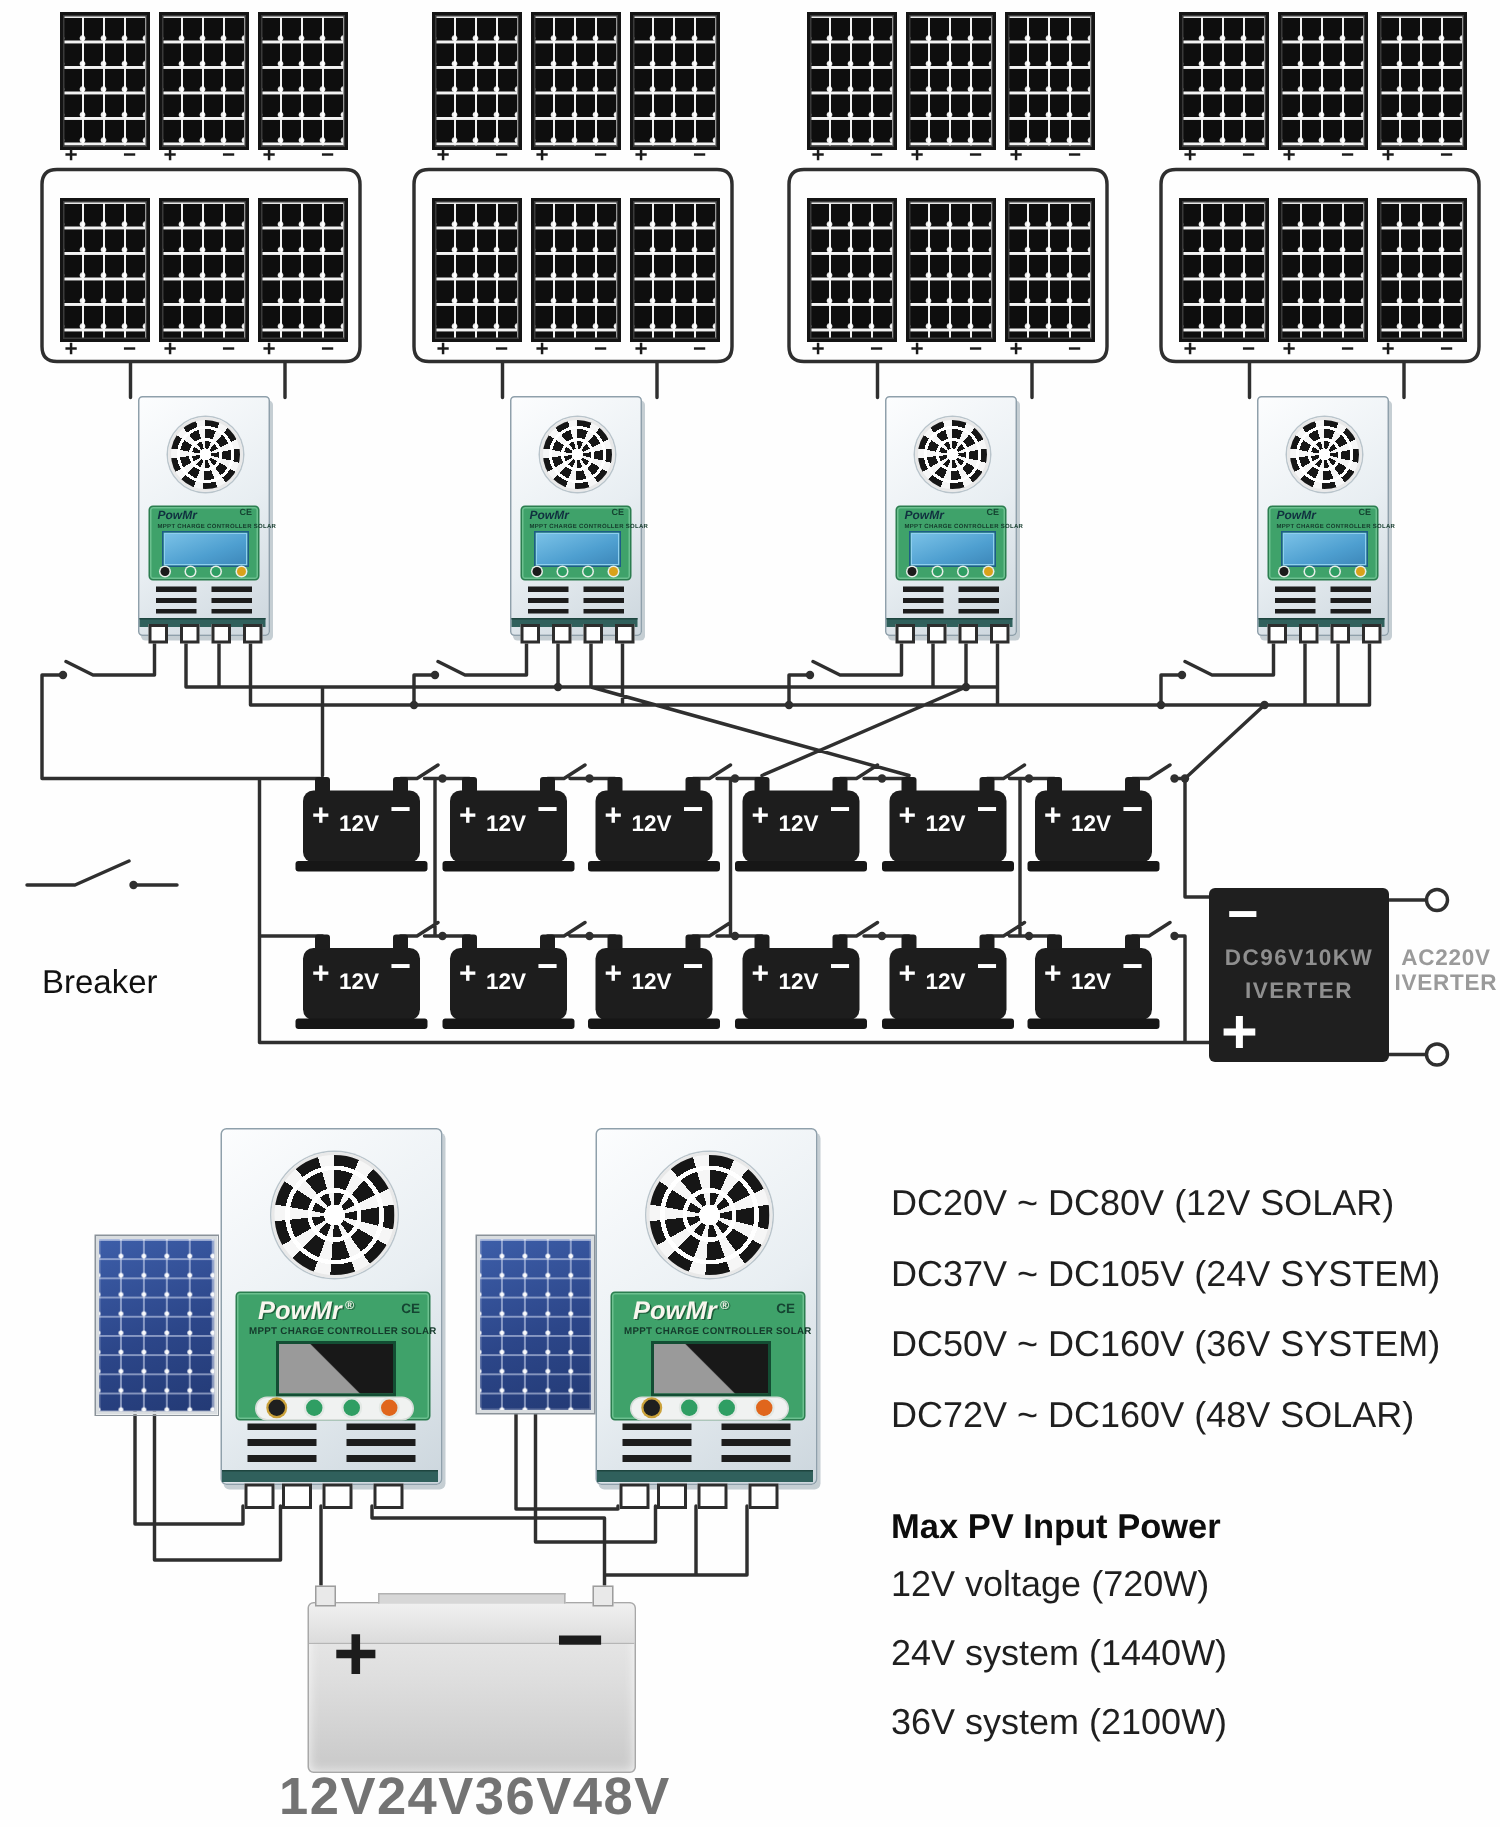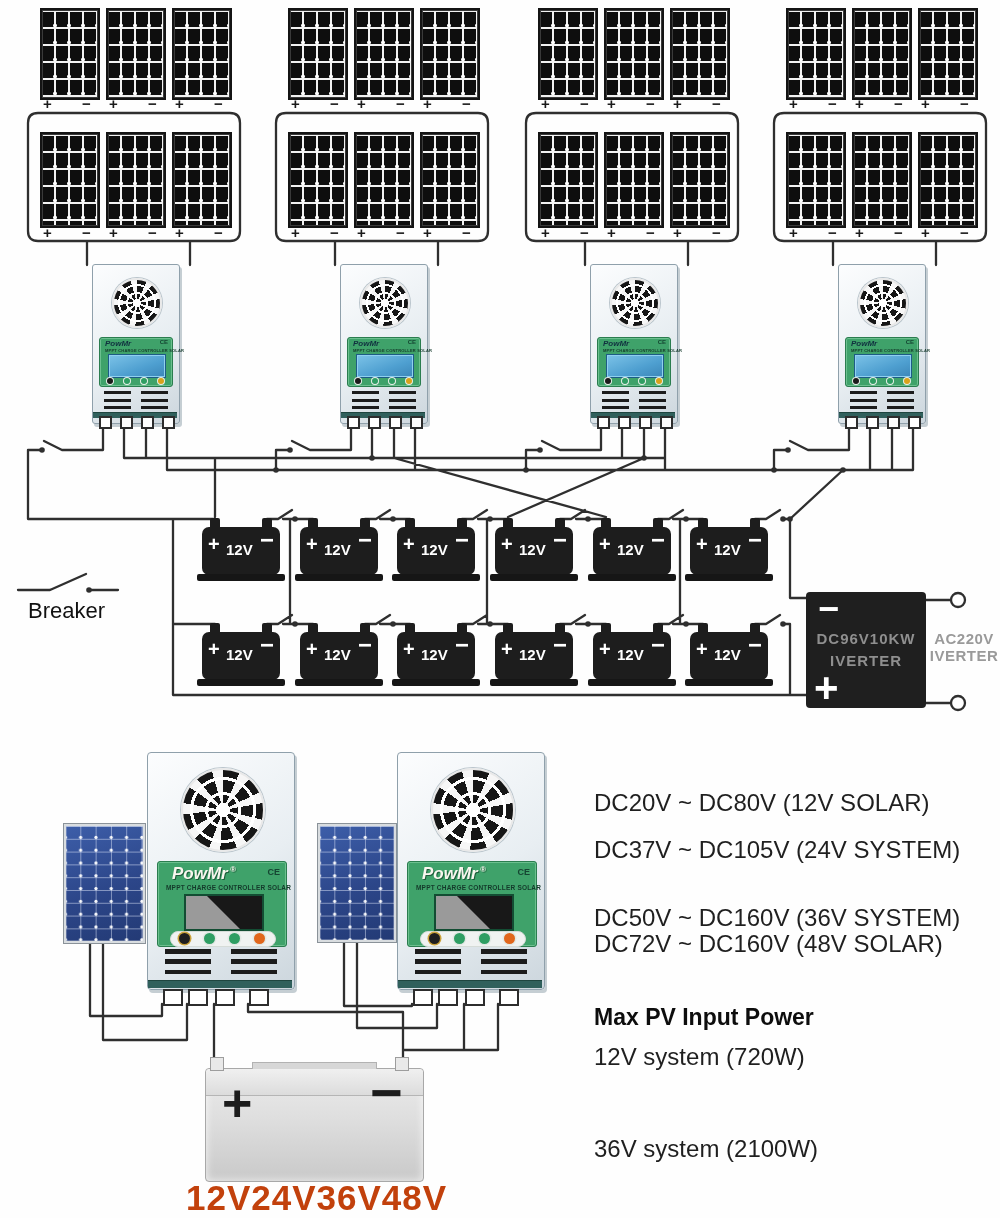--- a/index.html
+++ b/index.html
@@ -56,21 +56,21 @@
   .bat .bminus{position:absolute;right:6px;top:1px;color:#fff;font-size:24px;font-weight:bold;line-height:24px;}
 
   
   .inv{position:absolute;z-index:2;background:#1f1f1f;border-radius:4px;}
   .inv .iminus{position:absolute;left:12px;top:-4px;color:#fff;font-size:36px;font-weight:900;}
   .inv .iplus{position:absolute;left:8px;bottom:-2px;color:#fff;font-size:42px;font-weight:900;line-height:44px;}
   .inv .iname{position:absolute;left:0;right:0;text-align:center;color:#8f8f8f;font-weight:bold;
               font-size:15px;letter-spacing:1px;}
   .aclabel{position:absolute;z-index:2;color:#9a9a9a;font-weight:bold;font-size:15px;letter-spacing:.5px;text-align:center;}
 
-  .legend-label{position:absolute;z-index:2;color:#111;font-size:22px;}
+  .legend-label{position:absolute;z-index:2;color:#111;font-size:22px;margin-top:44px;}
 
   
   .bp{position:absolute;z-index:2;background:
       radial-gradient(circle, rgba(255,255,255,.95) 1.3px, transparent 1.9px),
       repeating-linear-gradient(90deg, transparent 0 14px, rgba(225,232,250,.5) 14px 15.3px),
       repeating-linear-gradient(0deg, transparent 0 11.5px, rgba(225,232,250,.5) 11.5px 12.8px),
       linear-gradient(160deg,#3d5ea9 0%,#2c4689 55%,#233a75 100%);
       background-size:15.3px 12.8px,15.3px 100%,100% 12.8px,auto;
       background-position:7px 5px,0 0,0 0,0 0;
       border:2px solid #d9dde0;box-shadow:0 0 0 1px #8a9299, inset 0 0 0 1px rgba(255,255,255,.25);}
@@ -78,21 +78,21 @@
   
   .bigbat{position:absolute;z-index:2;background:linear-gradient(180deg,#ececec 0%,#dedede 45%,#c9c9c9 100%);
           border:1px solid #a8a8a8;border-radius:4px;box-shadow:inset 0 0 8px rgba(255,255,255,.8);}
   .bigbat .cap{position:absolute;left:0;right:0;top:0;height:26px;background:linear-gradient(#f0f0f0,#dcdcdc);
                border-bottom:1px solid #b5b5b5;border-radius:4px 4px 0 0;}
   .bigbat .handle{position:absolute;left:46px;right:46px;top:-7px;height:8px;background:#d7d7d7;border:1px solid #b2b2b2;border-bottom:none;}
   .bigbat .bpost{position:absolute;top:-12px;width:12px;height:12px;background:#e9e9e9;border:1px solid #9d9d9d;}
   .bigbat .plus{position:absolute;left:16px;top:12px;font-size:52px;font-weight:bold;color:#1c1c1c;line-height:44px;}
   .bigbat .minus{position:absolute;right:20px;top:2px;font-size:56px;font-weight:bold;color:#1c1c1c;line-height:44px;}
   .bigbat .name{position:absolute;left:0;right:0;top:46px;text-align:center;font-size:34px;color:#1b1b1b;}
-  .voltrow{position:absolute;z-index:2;font-size:35px;font-weight:bold;color:#c2410c;letter-spacing:1px;}
+  .voltrow{position:absolute;z-index:2;font-size:35px;font-weight:bold;color:#737373;letter-spacing:1px;}
 
   
   .spec-title{position:absolute;z-index:2;font-size:23px;font-weight:bold;color:#0d0d0d;white-space:nowrap;}
   .spec-line{position:absolute;z-index:2;font-size:24px;color:#1f1f1f;white-space:nowrap;}
 </style>
 </head>
 <body>
 
 <div id="stage">
 
@@ -144,25 +144,26 @@
     <span class="cap"></span>
     <span class="bpost" style="left:4px;"></span>
     <span class="bpost" style="right:14px;"></span>
     <span class="plus">+</span>
     <span class="minus">−</span>
   </div>
   <div class="voltrow" style="left:186px;top:1178px;">12V24V36V48V</div>
 
   <div class="spec-line" style="left:594px;top:789px;">DC20V ~ DC80V (12V SOLAR)</div>
   <div class="spec-line" style="left:594px;top:836px;">DC37V ~ DC105V (24V SYSTEM)</div>
-  <div class="spec-line" style="left:594px;top:883px;margin-top:21px;">DC50V ~ DC160V (36V SYSTEM)</div>
+  <div class="spec-line" style="left:594px;top:883px;">DC50V ~ DC160V (36V SYSTEM)</div>
   <div class="spec-line" style="left:594px;top:930px;">DC72V ~ DC160V (48V SOLAR)</div>
 
   <div class="spec-title" style="left:594px;top:1004px;">Max PV Input Power</div>
-  <div class="spec-line" style="left:594px;top:1043px;">12V system (720W)</div>
+  <div class="spec-line" style="left:594px;top:1043px;">12V voltage (720W)</div>
+  <div class="spec-line" style="left:594px;top:1089px;">24V system (1440W)</div>
   <div class="spec-line" style="left:594px;top:1135px;">36V system (2100W)</div>
 
 <div class="sp" style="left:40px;top:8px;width:56px;height:88px;"></div>
     <span class="ptl" style="left:43px;top:97px;">+</span>
     <span class="ptl" style="left:82px;top:97px;">−</span>
     <div class="sp" style="left:106px;top:8px;width:56px;height:88px;"></div>
     <span class="ptl" style="left:109px;top:97px;">+</span>
     <span class="ptl" style="left:148px;top:97px;">−</span>
     <div class="sp" style="left:172px;top:8px;width:56px;height:88px;"></div>
     <span class="ptl" style="left:175px;top:97px;">+</span>

